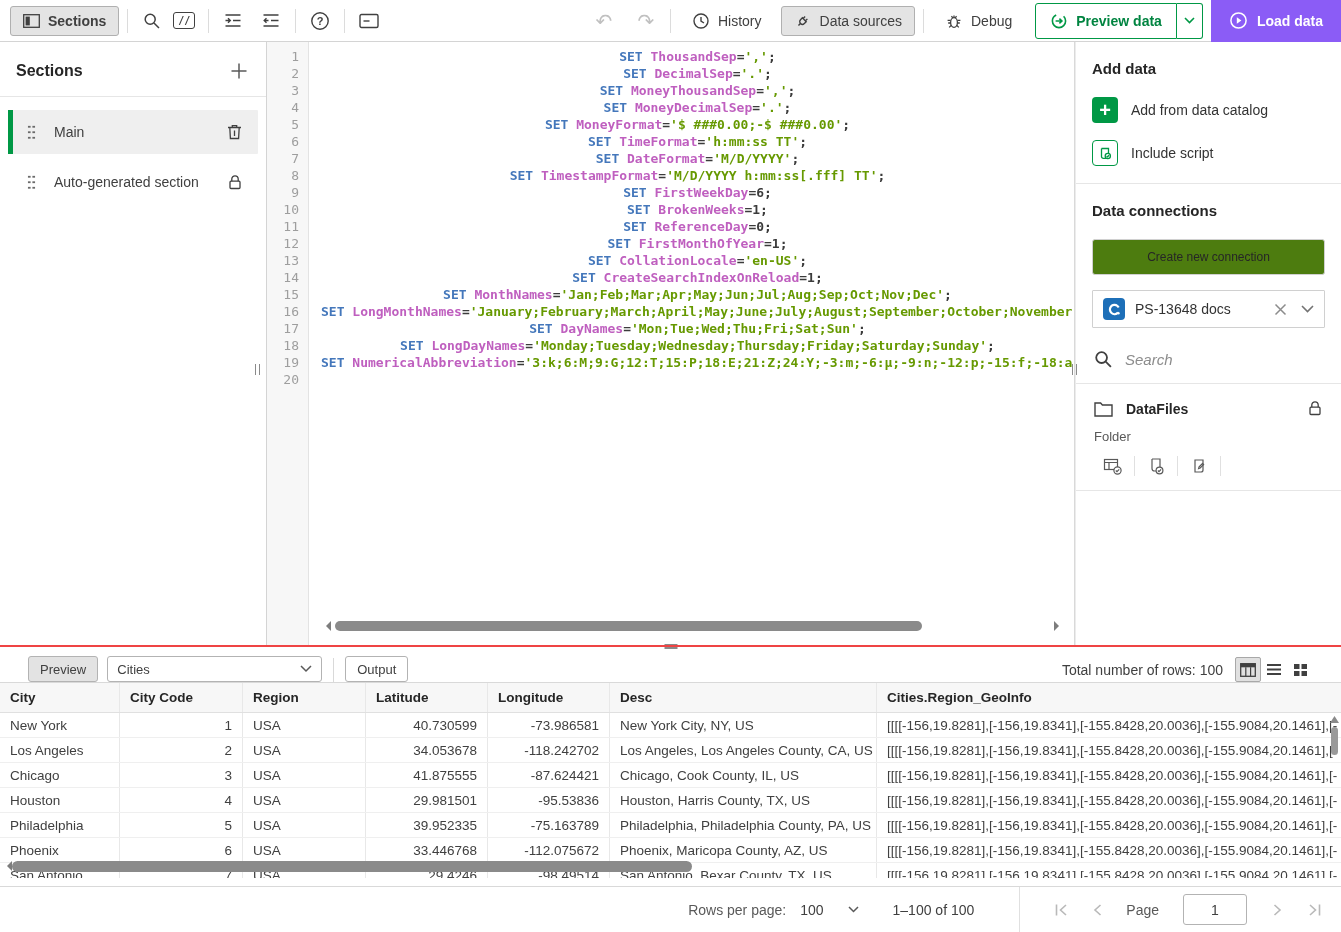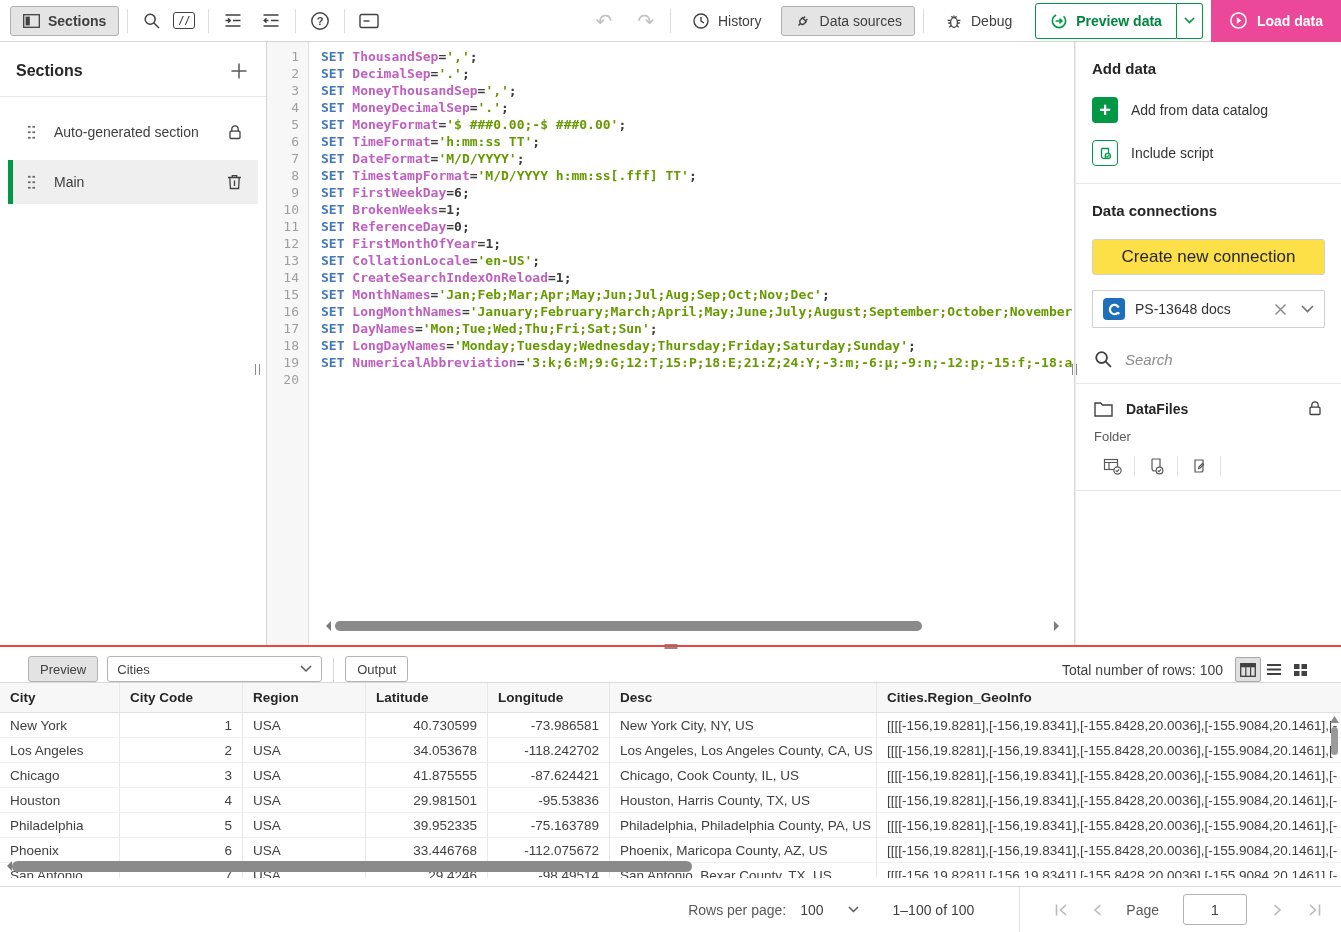--- a/index.html
+++ b/index.html
@@ -19,21 +19,21 @@
     border-radius:3px; cursor:pointer; }
   .slash-box { width:22px; height:17px; border:1.4px solid #404040; border-radius:3px; display:flex;
     align-items:center; justify-content:center; font:700 10px "DejaVu Sans Mono", monospace; color:#404040; }
   .undo-glyph { font-size:20px; color:#c0c0c0; line-height:1; }
   .btn-preview { display:flex; align-items:center; gap:8px; height:36px; padding:0 14px;
     border:1px solid #009845; border-radius:3px 0 0 3px; color:#008440; font-size:14px; font-weight:700;
     background:#fff; cursor:pointer; }
   .btn-preview-caret { width:26px; height:36px; border:1px solid #009845; border-left:none;
     border-radius:0 3px 3px 0; display:flex; align-items:center; justify-content:center; background:#fff; cursor:pointer; }
   .btn-load { display:flex; align-items:center; gap:9px; height:42px; padding:15px 18px; margin-left:8px;
-    background:#ec4899; color:#fff; font-size:14px; font-weight:700; cursor:pointer; }
+    background:#8b5cf6; color:#fff; font-size:14px; font-weight:700; cursor:pointer; }
 
   
   .main { height:603px; display:flex; position:relative; }
 
   .sidebar { width:267px; border-right:1px solid #d4d4d4; flex:none; position:relative; }
   .sb-head { display:flex; align-items:center; justify-content:space-between; padding:20px 18px 16px 16px;
     border-bottom:1px solid #e6e6e6; }
   .sb-title { font-size:16px; font-weight:700; color:#262626; }
   .sb-items { padding-top:13px; }
   .sb-item { position:relative; height:44px; margin:0 8px 6px 8px; display:flex; align-items:center;
@@ -44,21 +44,21 @@
     background-image:radial-gradient(circle, #6a6a6a 1.1px, transparent 1.3px);
     background-size:4.5px 5.5px; }
   .sb-label { margin-left:18px; font-size:14px; color:#404040; flex:1; }
   .sb-action { margin-right:15px; flex:none; display:flex; }
 
   
   .editor { flex:1; display:flex; position:relative; overflow:hidden; border-right:1px solid #d9d9d9; }
   .gutter { width:42px; flex:none; background:#f7f7f7; border-right:1px solid #e3e3e3;
     padding:6px 9px 0 0; text-align:right; font:13px/17px "DejaVu Sans Mono", monospace; color:#9e9e9e; }
   .code { flex:1; padding:6px 0 0 12px; font:700 13px/17px "DejaVu Sans Mono", monospace;
-    white-space:pre; overflow:hidden; color:#3b3b3b; cursor:text; }
+    white-space:pre; overflow:hidden; color:#3b3b3b; cursor:text;text-align:center; }
   .tk-kw { color:#4477bb; }
   .tk-var { color:#bf5fbf; }
   .tk-str { color:#669900; }
   .tk-op, .tk-num, .tk-pn { color:#3b3b3b; }
   .ed-hscroll { position:absolute; bottom:12px; left:54px; right:10px; height:15px; display:flex; align-items:center; }
   .ed-hscroll .thumb { position:absolute; left:14px; width:79%; height:10px; background:#8a8a8a; border-radius:5px; }
   .arrow-l { width:0; height:0; border:5px solid transparent; border-right-color:#7d7d7d; }
   .arrow-r { width:0; height:0; border:5px solid transparent; border-left-color:#7d7d7d; margin-left:auto; }
   .split-handle { position:absolute; bottom:-6px; left:50%; transform:translateX(-50%); z-index:5; }
   .split-handle div { width:13px; height:1.6px; background:#8a8a8a; margin:2px 0; }
@@ -68,22 +68,22 @@
   
   .rpanel { width:266px; flex:none; padding:18px 16px 0 16px; border-left:1px solid #ececec; position:relative; }
   .rp-h { font-size:15px; font-weight:700; color:#262626; margin-bottom:20px; }
   .rp-row { display:flex; align-items:center; gap:13px; margin-bottom:17px; cursor:pointer; }
   .rp-row-label { font-size:14px; color:#333; }
   .tile-plus { width:26px; height:26px; background:#009845; border-radius:4px; color:#fff;
     display:flex; align-items:center; justify-content:center; font-size:20px; font-weight:700; line-height:1; }
   .tile-script { width:26px; height:26px; border:1.6px solid #009845; border-radius:4px;
     display:flex; align-items:center; justify-content:center; }
   .rp-div { height:1px; background:#e6e6e6; margin:2px -16px 18px -16px; }
-  .btn-create { width:100%; height:36px; border:1px solid #d0d0d0; border-radius:3px; background:#fde047;
-    font-size:17px; color:#262626; display:flex; align-items:center; justify-content:center; cursor:pointer;
+  .btn-create { width:100%; height:36px; border:1px solid #d0d0d0; border-radius:3px; background:#4d7c0f;
+    font-size:12px; color:#262626; display:flex; align-items:center; justify-content:center; cursor:pointer;
     margin-bottom:15px; font-family:inherit; }
   .conn-select { height:38px; border:1px solid #d0d0d0; border-radius:1px; display:flex; align-items:center;
     padding:0 10px; gap:10px; cursor:pointer; margin-bottom:16px; }
   .qlik-tile { width:22px; height:22px; border-radius:4px; background:#1d6fb8; display:flex;
     align-items:center; justify-content:center; flex:none; }
   .conn-name { flex:1; font-size:14px; color:#333; }
   .search-row { display:flex; align-items:center; gap:12px; padding:6px 2px 14px 2px; }
   .search-row input { border:none; outline:none; font-size:15px; color:#333; width:170px;
     font-family:inherit; }
   .search-row input::placeholder { font-style:italic; color:#8c8c8c; }
@@ -252,37 +252,37 @@
   <aside class="sidebar">
     <div class="sb-head">
       <span class="sb-title">Sections</span>
       <span style="cursor:pointer;">
         <svg width="18" height="18" viewBox="0 0 18 18" stroke="#595959" stroke-width="1.5">
             <path d="M9 1.5v15M1.5 9h15"></path>
           </svg>
       </span>
     </div>
     <div class="sb-items">
+      <div class="sb-item selected">
+        <span class="drag-dots"></span>
+        <span class="sb-label">Main</span>
+        <span class="sb-action">
+          <svg width="17" height="18" viewBox="0 0 17 18" fill="none" stroke="#404040" stroke-width="1.3">
+              <path d="M2 4.5h13M6.3 4.5V2.6h4.4v1.9M3.8 4.5l.6 11h8.2l.6-11"></path>
+              <path d="M8.5 7.5v5.5"></path>
+            </svg>
+        </span>
+      </div>
       <div class="sb-item">
         <span class="drag-dots"></span>
         <span class="sb-label">Auto-generated section</span>
         <span class="sb-action">
           <svg width="16" height="17" viewBox="0 0 16 17" fill="none" stroke="#404040" stroke-width="1.3">
               <rect x="3" y="7.2" width="10" height="7.3" rx="1"></rect>
               <path d="M4.8 7.2V5a3.2 3.2 0 0 1 6.4 0v2.2"></path>
-            </svg>
-        </span>
-      </div>
-      <div class="sb-item selected">
-        <span class="drag-dots"></span>
-        <span class="sb-label">Main</span>
-        <span class="sb-action">
-          <svg width="17" height="18" viewBox="0 0 17 18" fill="none" stroke="#404040" stroke-width="1.3">
-              <path d="M2 4.5h13M6.3 4.5V2.6h4.4v1.9M3.8 4.5l.6 11h8.2l.6-11"></path>
-              <path d="M8.5 7.5v5.5"></path>
             </svg>
         </span>
       </div>
     </div>
     <span class="drag-grip" style="right:6px;"></span>
   </aside>
 
   <section class="editor">
     <div class="gutter">
         <div>1</div>

